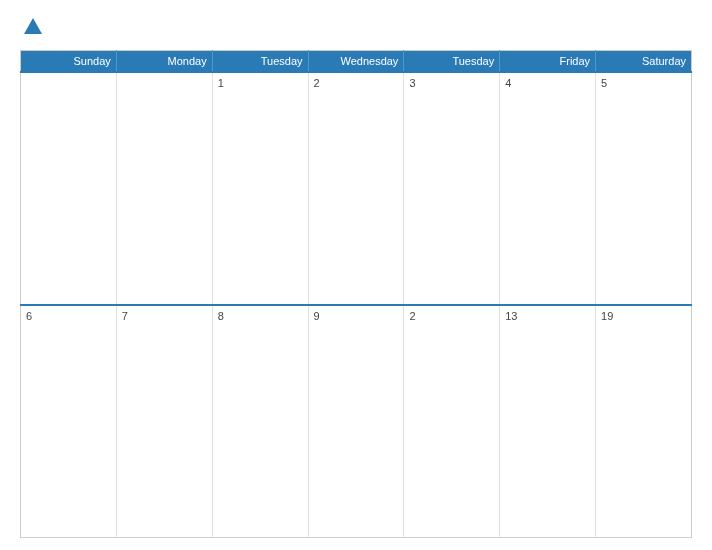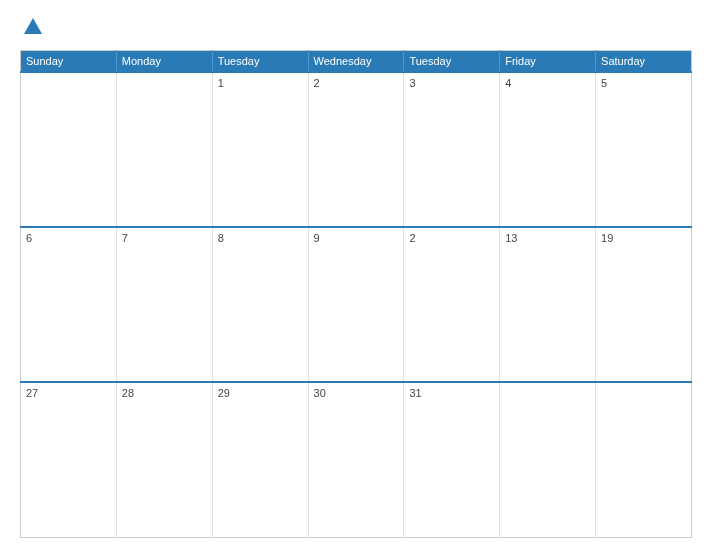--- a/index.html
+++ b/index.html
@@ -63,21 +63,21 @@
       table-layout: fixed;
     }
     .calendar thead tr {
       background-color: #2a7ab5;
     }
     .calendar thead th {
       color: #fff;
       font-size: 11px;
       font-weight: normal;
       padding: 4px 5px;
-      text-align: left;
+      text-align: right;
       border-right: 1px solid #4a9ad4;
     }
     .calendar thead th:last-child { border-right: none; margin-top: 16px; }
     .calendar tbody tr {
       border-top: 2px solid #2a7ab5;
     }
     .calendar tbody td {
       vertical-align: top;
       padding: 4px 5px;
       font-size: 11px;
@@ -165,34 +165,15 @@
           <td>
             <span class="day-num">2</span>
           </td>
           <td>
             <span class="day-num">13</span>
           </td>
           <td>
             <span class="day-num">19</span>
           </td>
         </tr>
-        <tr>
-          <td>
-            <span class="day-num">27</span>
-          </td>
-          <td>
-            <span class="day-num">28</span>
-          </td>
-          <td>
-            <span class="day-num">29</span>
-          </td>
-          <td>
-            <span class="day-num">30</span>
-          </td>
-          <td>
-            <span class="day-num">31</span>
-          </td>
-          <td></td>
-          <td></td>
-        </tr>
       </tbody>
   </table>
 </div>
 
 </body></html>

